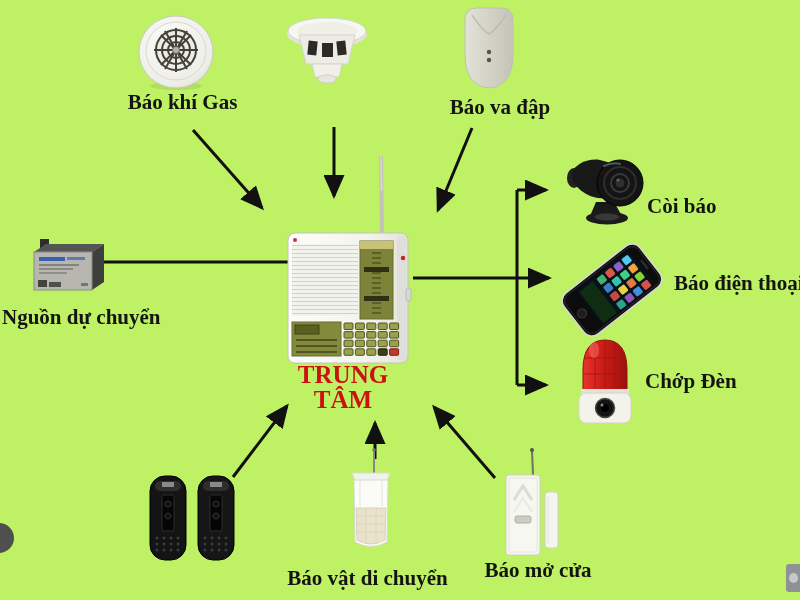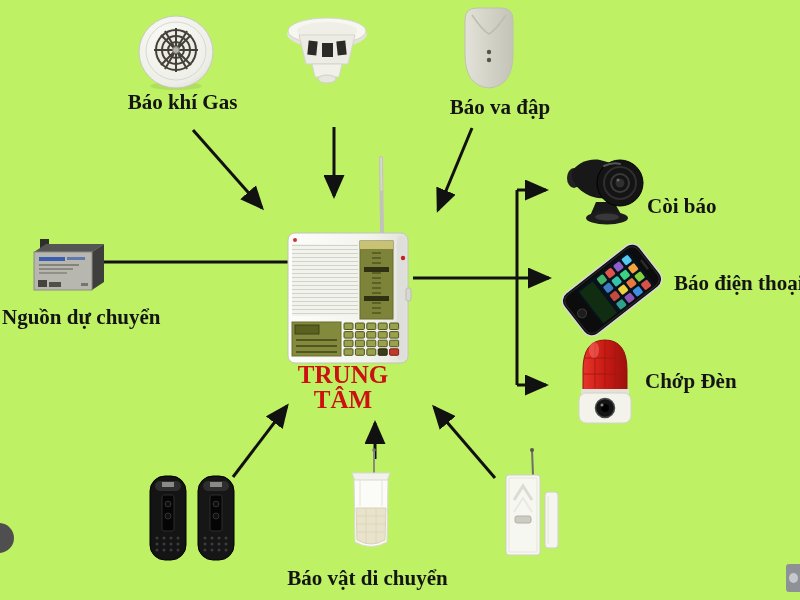--- a/index.html
+++ b/index.html
@@ -309,17 +309,18 @@
     <line x1="34" y1="4" x2="35" y2="29" stroke="#6f6f69" stroke-width="2"></line>
     <circle cx="34" cy="4" r="2" fill="#555"></circle>
     <rect x="8" y="29" width="34" height="80" rx="3" fill="#f7f7f2" stroke="#cfcfc6"></rect>
     <rect x="11" y="32" width="28" height="74" fill="none" stroke="#e6e6de"></rect>
     <polyline points="16,54 25,40 34,54" fill="none" stroke="#dcdcd2" stroke-width="3"></polyline>
     <polyline points="16,66 25,52 34,66" fill="none" stroke="#e9e9e1" stroke-width="2"></polyline>
     <rect x="17" y="70" width="16" height="7" rx="2" fill="#ccccc2" stroke="#b2b2a6"></rect>
     <rect x="47" y="46" width="13" height="56" rx="3" fill="#f5f5ef" stroke="#cfcfc6"></rect>
     <line x1="50" y1="50" x2="50" y2="98" stroke="#e4e4da"></line>
   </svg>
+  <div class="lbl center-text" style="left:478px;top:558px;width:120px;">Báo mở cửa</div>
 
   <div class="corner-dot"></div>
   <div class="corner-chip"></div>
 
 </div>
 
 </body></html>

